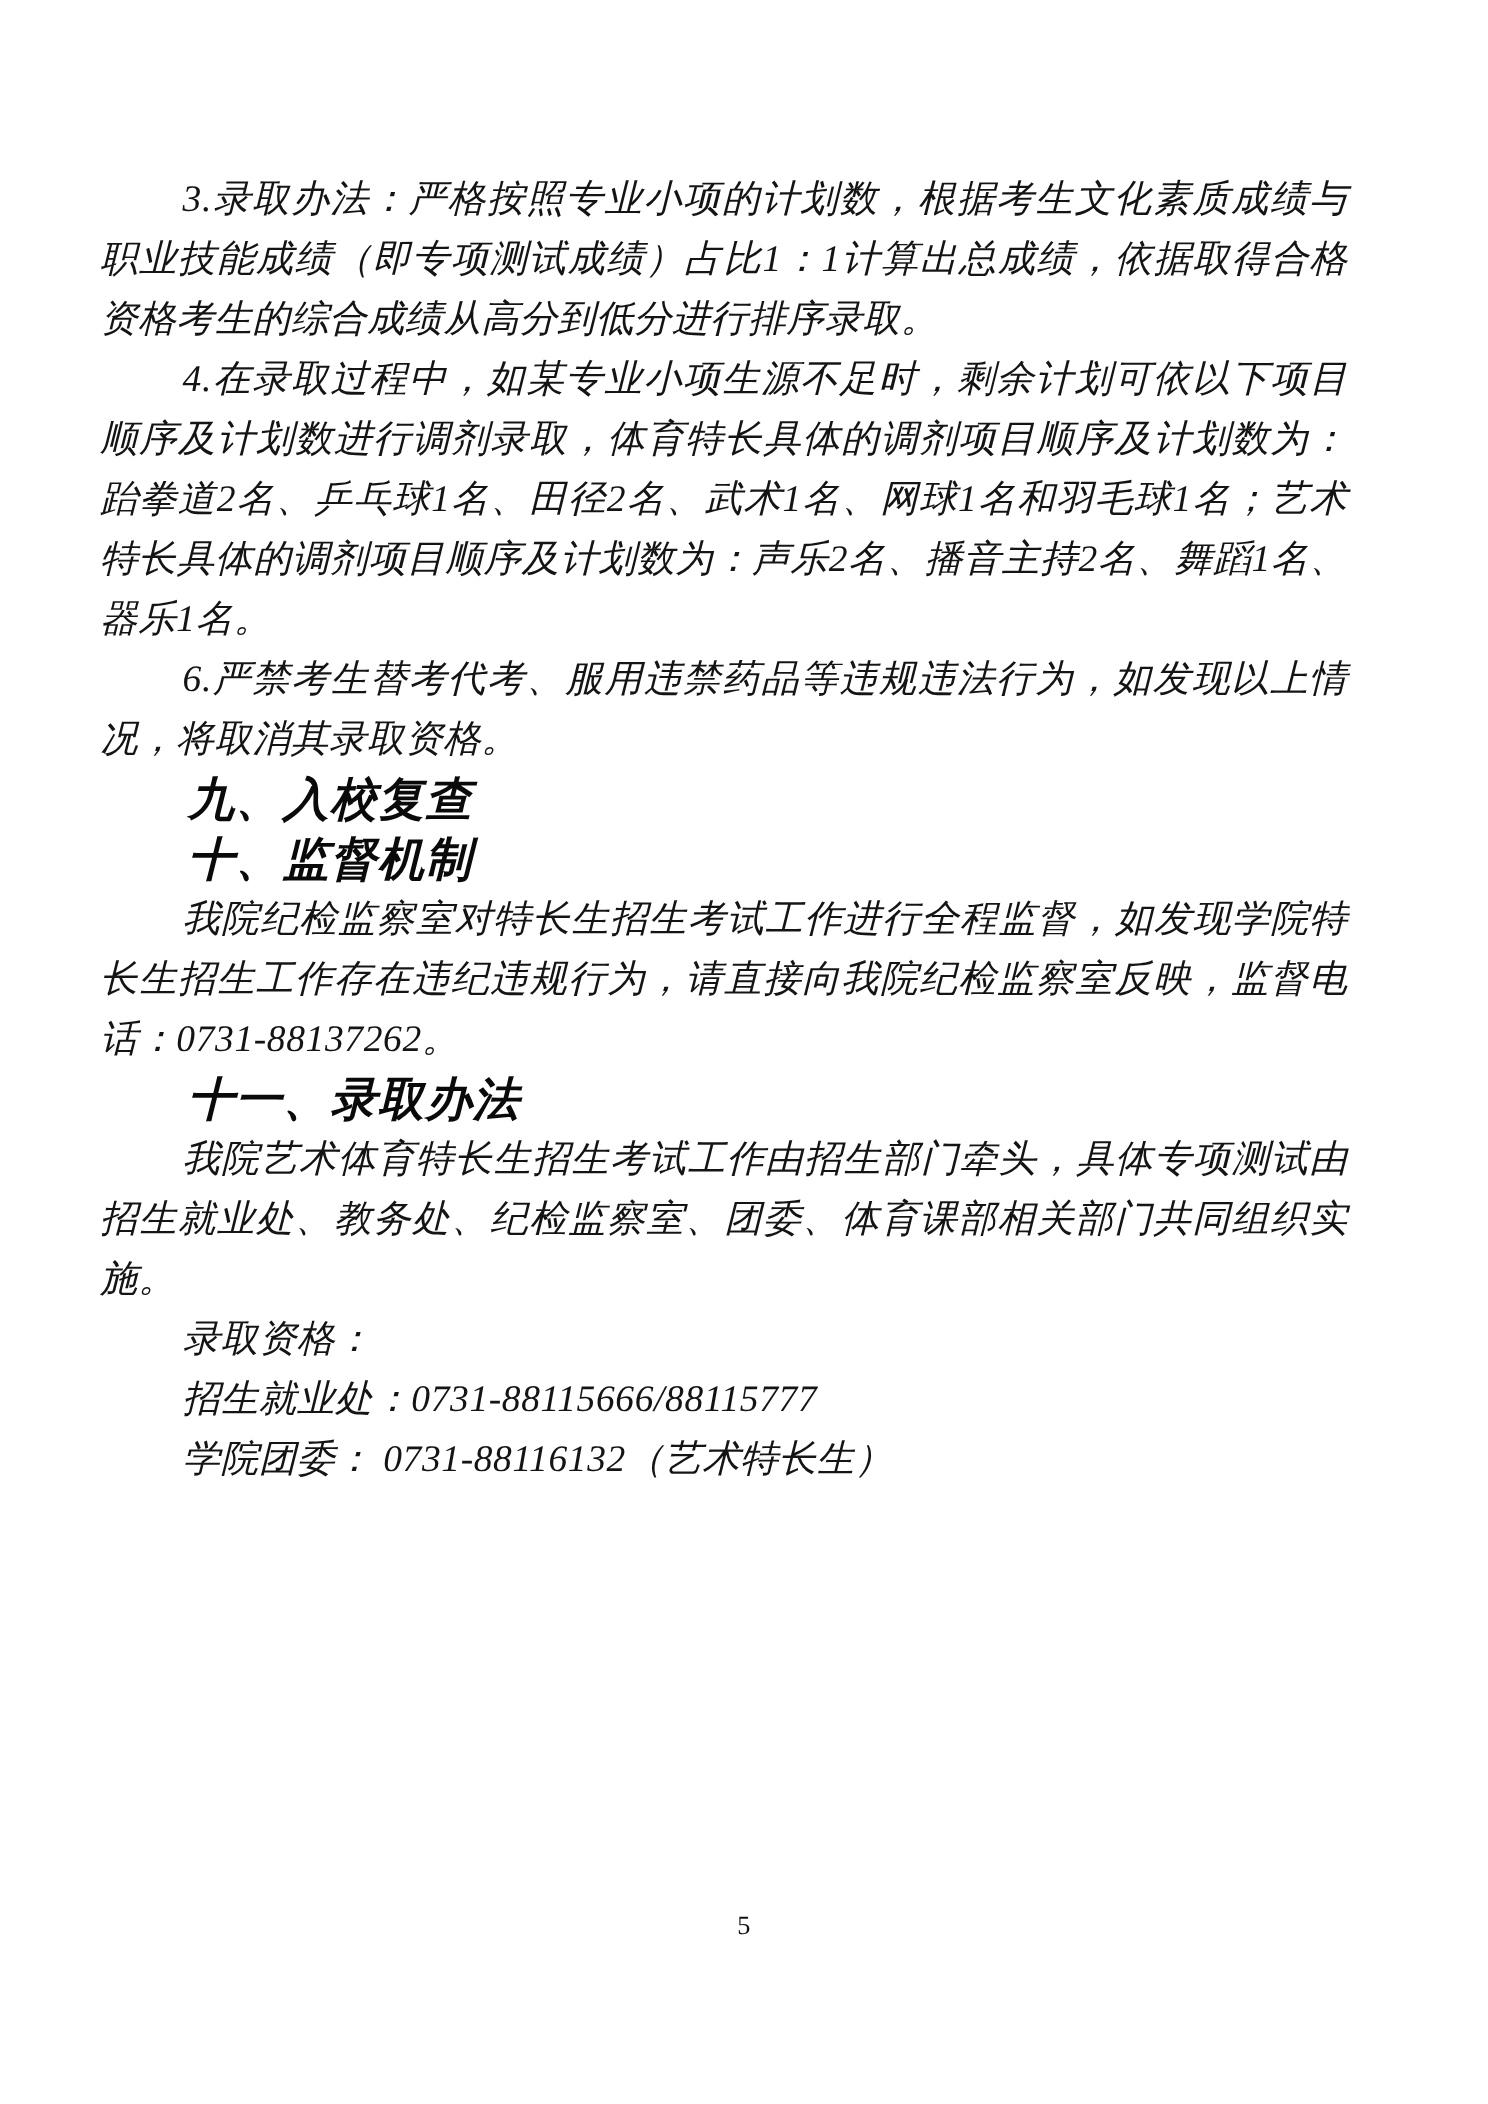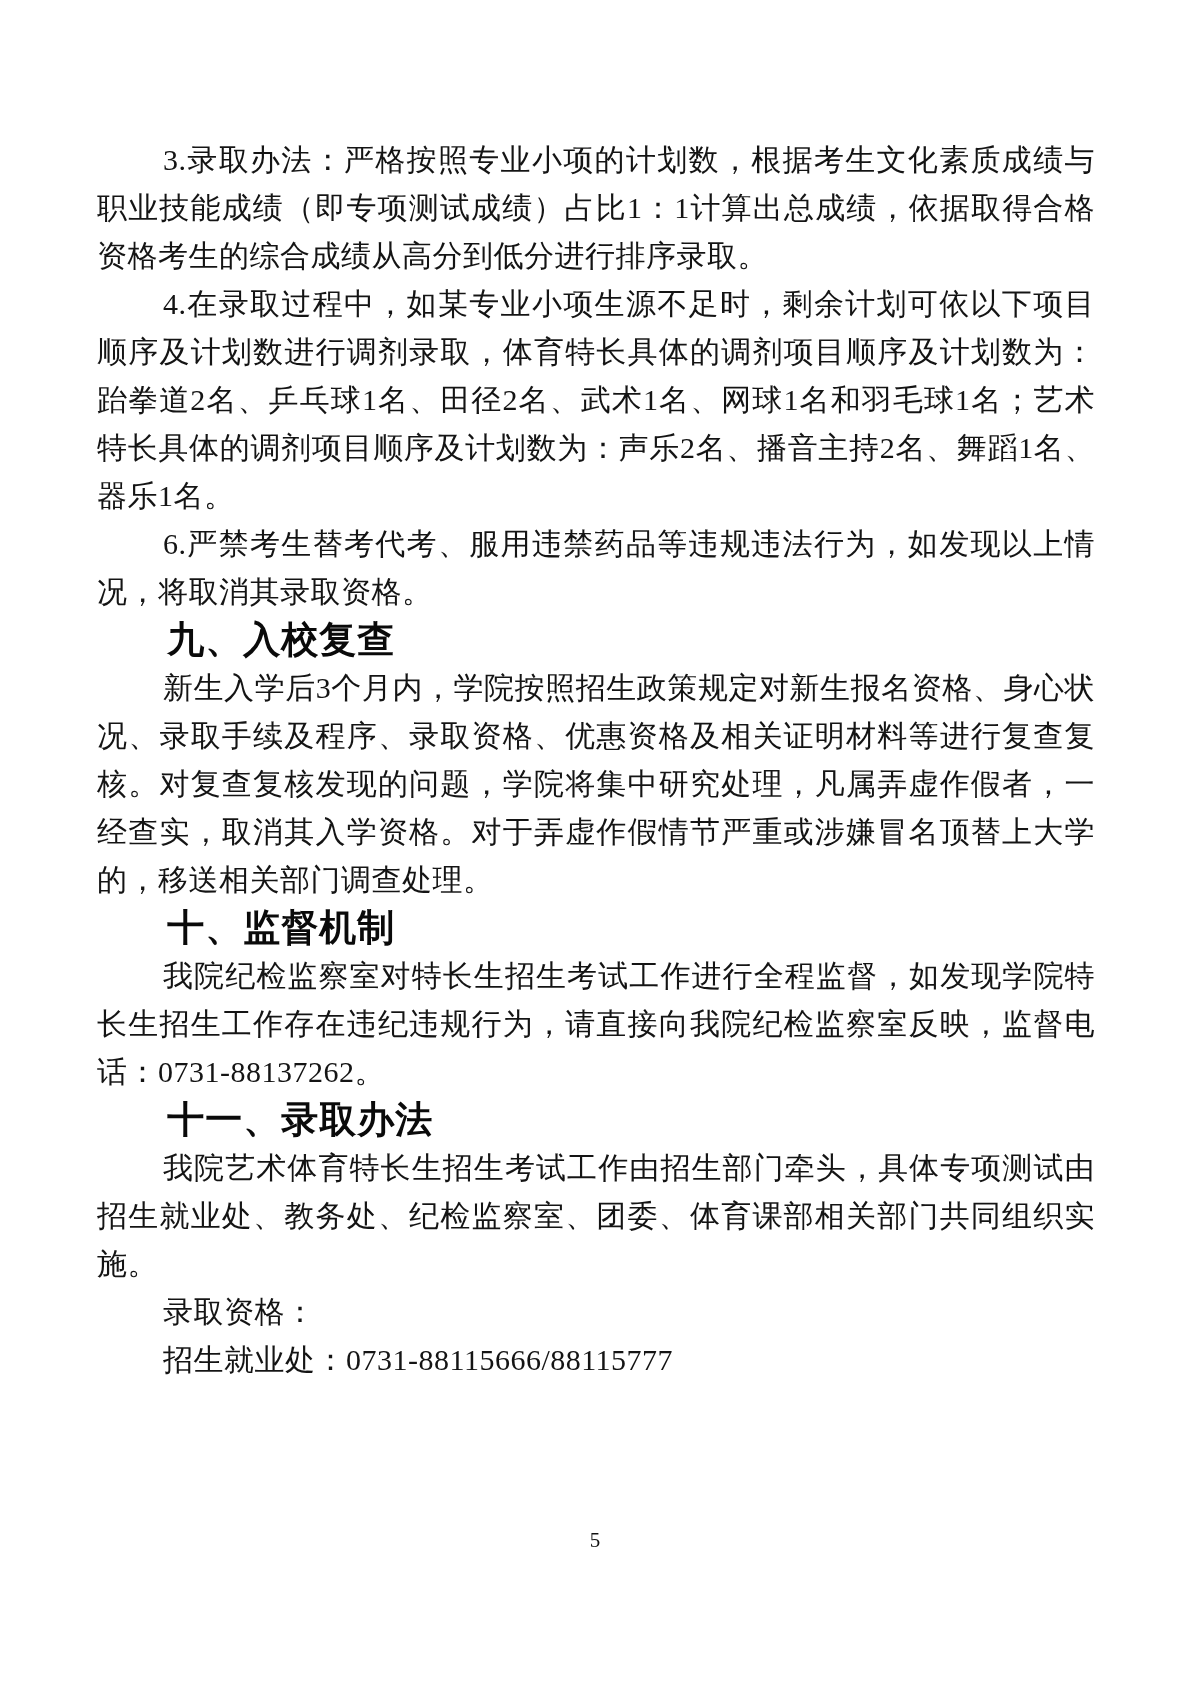--- a/index.html
+++ b/index.html
@@ -9,23 +9,24 @@
   }
   .page {
     position: relative;
     width: 1190px;
     height: 1683px;
     background: #ffffff;
     overflow: hidden;
   }
   .content {
     position: absolute;
-    left: 97px;
+    left: 80px;
     top: 136px;
     width: 998px;
+    font-style: italic;
   }
   .para {
     margin: 0;
     font-family: "Liberation Serif", serif;
     font-size: 30px;
     line-height: 48px;
     color: #141414;
     text-align: justify;
     text-indent: 2.2em;
     letter-spacing: 0.5px;
@@ -53,22 +54,22 @@
 </style>
 </head>
 <body>
 
 <div class="page">
   <div class="content" id="doc-content">
       <p class="para">3.录取办法：严格按照专业小项的计划数，根据考生文化素质成绩与职业技能成绩（即专项测试成绩）占比1：1计算出总成绩，依据取得合格资格考生的综合成绩从高分到低分进行排序录取。</p>
       <p class="para">4.在录取过程中，如某专业小项生源不足时，剩余计划可依以下项目顺序及计划数进行调剂录取，体育特长具体的调剂项目顺序及计划数为：跆拳道2名、乒乓球1名、田径2名、武术1名、网球1名和羽毛球1名；艺术特长具体的调剂项目顺序及计划数为：声乐2名、播音主持2名、舞蹈1名、器乐1名。</p>
       <p class="para">6.严禁考生替考代考、服用违禁药品等违规违法行为，如发现以上情况，将取消其录取资格。</p>
       <p class="heading">九、入校复查</p>
-      <p class="para">新生入学后3个月内，学院按照招生政策规定对新生报名资格、身心状况、录取手续及程序、录取资格、优惠资格及相关证明材料等进行复查复核。对复查复核发现的问题，学院将集中研究处理，凡属弄虚作假者，一经查实，取消其入学资格。对于弄虚作假情节严重或涉嫌冒名顶替上大学的，移送相关部门调查处理。</p>
       <p class="heading">十、监督机制</p>
       <p class="para">我院纪检监察室对特长生招生考试工作进行全程监督，如发现学院特长生招生工作存在违纪违规行为，请直接向我院纪检监察室反映，监督电话：0731-88137262。</p>
       <p class="heading">十一、录取办法</p>
       <p class="para">我院艺术体育特长生招生考试工作由招生部门牵头，具体专项测试由招生就业处、教务处、纪检监察室、团委、体育课部相关部门共同组织实施。</p>
       <p class="para">录取资格：</p>
       <p class="para">招生就业处：0731-88115666/88115777</p>
+      <p class="para">学院团委： 0731-88116132（艺术特长生）</p>
     </div>
   <div class="page-number">5</div>
 </div>
 
 </body></html>

